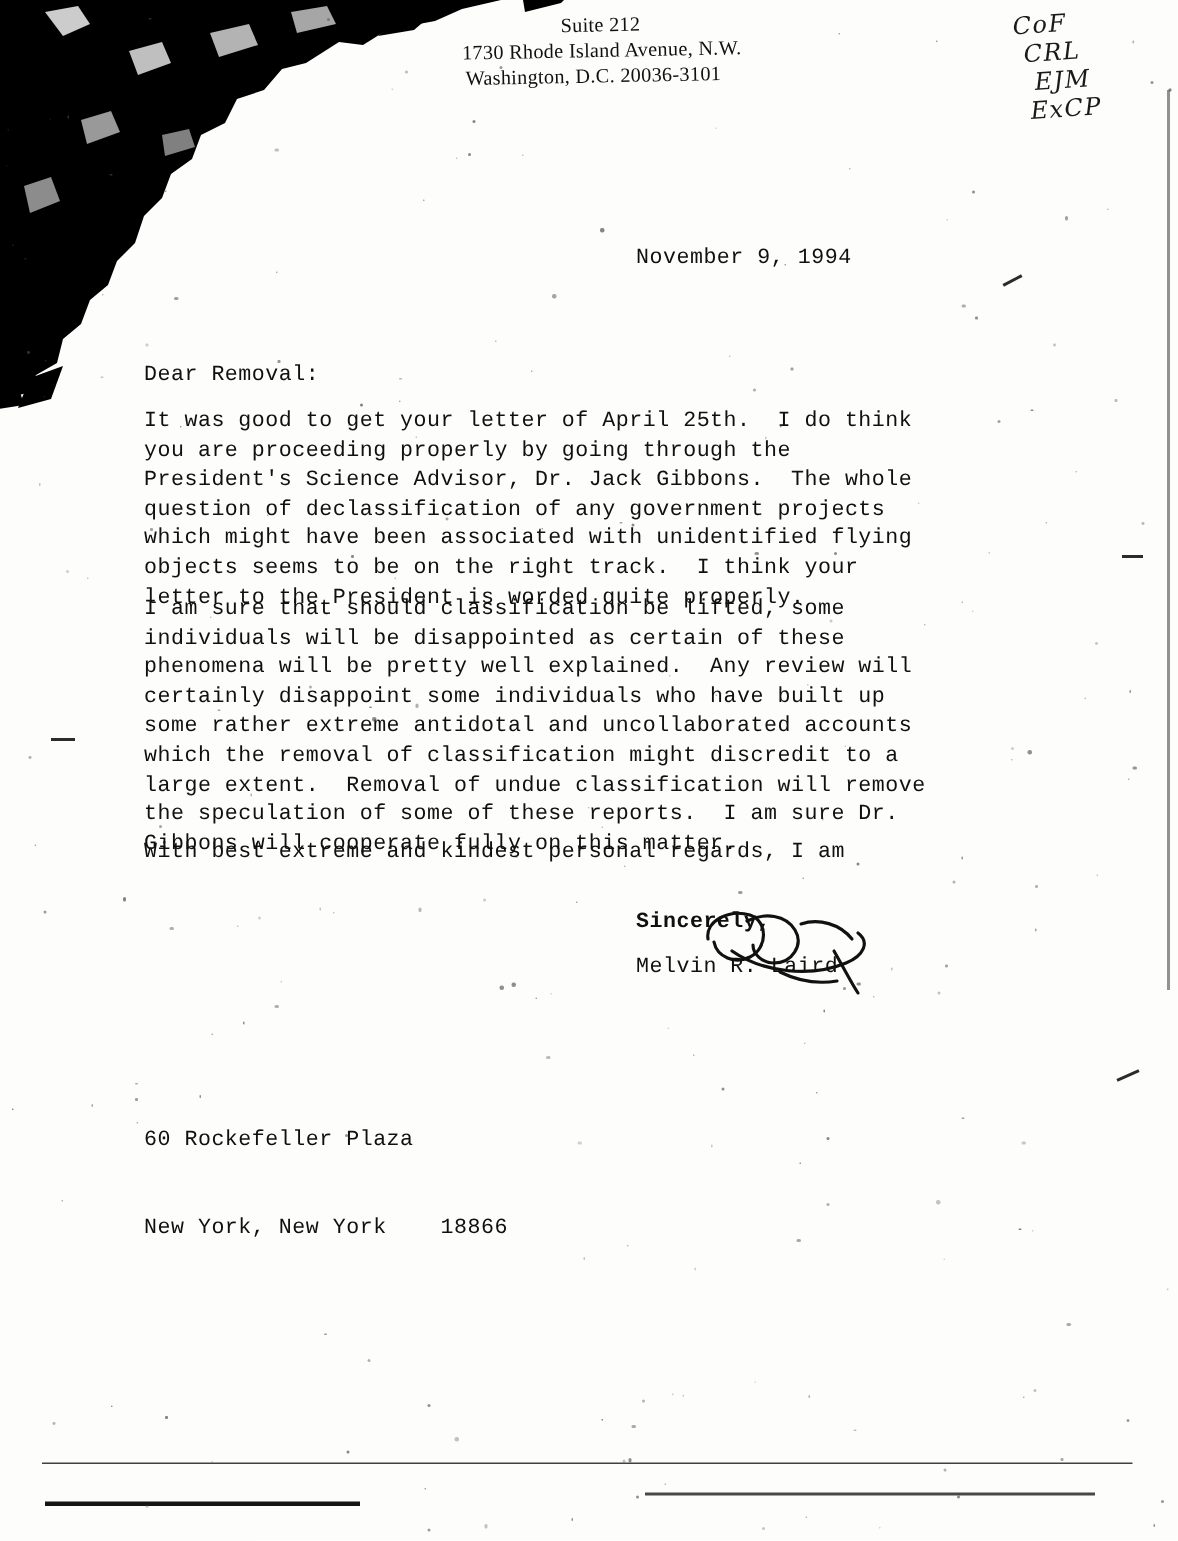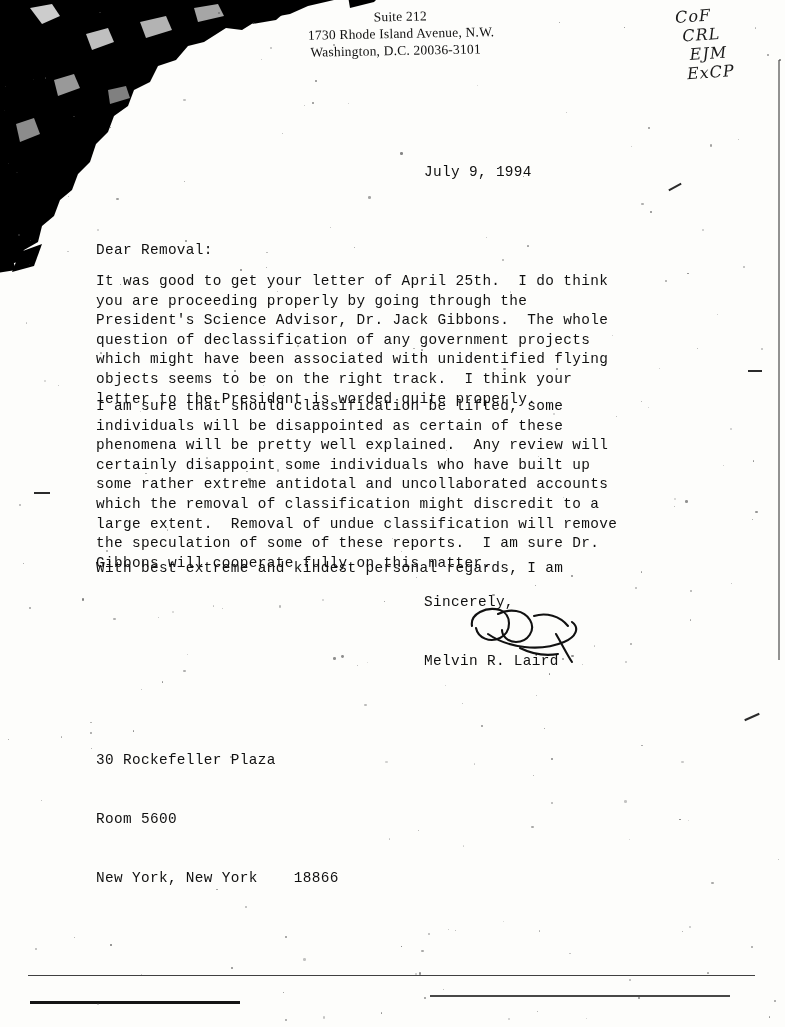--- a/index.html
+++ b/index.html
@@ -80,22 +80,22 @@
     letter-spacing: .35px;
     white-space: pre;
     color: #101010;
   }
 
   .date       { top: 163px; left: 424px; }
   .salutation { top: 241px; left: 96px; }
   .para1      { top: 272px; left: 96px; }
   .para2      { top: 397px; left: 96px; }
   .closing-line { top: 559px; left: 96px; }
-  .sincerely  { top: 593px; left: 424px; }
-  .signer     { top: 652px; left: 424px; }
+  .sincerely  { top: 606px; left: 424px; font-weight: bold; }
+  .signer     { top: 636px; left: 424px; }
   .address-block { top: 712px; left: 96px; }
 
   
   .signature {
     position: absolute;
     top: 604px;
     left: 468px;
     width: 120px;
     height: 62px;
   }
@@ -169,21 +169,21 @@
     <div class="l3">Washington, D.C. 20036-3101</div>
   </div>
 
   <div class="routing">
     <div class="r1">CoF</div>
     <div class="r2">CRL</div>
     <div class="r3">EJM</div>
     <div class="r4">ExCP</div>
   </div>
 
-  <div class="tw date">July 9, 1994</div>
+  <div class="tw date">November 9, 1994</div>
 
   <div class="tw salutation">Dear Removal:</div>
 
   <div class="tw para1">It was good to get your letter of April 25th.  I do think
 you are proceeding properly by going through the
 President's Science Advisor, Dr. Jack Gibbons.  The whole
 question of declassification of any government projects
 which might have been associated with unidentified flying
 objects seems to be on the right track.  I think your
 letter to the President is worded quite properly.</div>
@@ -209,22 +209,21 @@
         <path d="M66,12 C78,8 92,12 100,22"></path>
         <path d="M88,30 C96,44 100,52 104,58"></path>
         <path d="M52,44 C64,50 78,52 90,50"></path>
       </g>
     </svg>
   </div>
 
   <div class="tw signer">Melvin R. Laird</div>
 
   <div class="tw address-block">
-    <div>30 Rockefeller Plaza</div>
-    <div>Room 5600</div>
+    <div>60 Rockefeller Plaza</div>
     <div>New York, New York    18866</div>
   </div>
 
   <div class="tick" style="top:492px;left:34px;width:16px;height:2px;"></div>
   <div class="tick" style="top:370px;left:748px;width:14px;height:2px;"></div>
   <div class="tick" style="top:186px;left:668px;width:14px;height:2px;transform:rotate(-28deg);"></div>
   <div class="tick" style="top:716px;left:744px;width:16px;height:2px;transform:rotate(-24deg);"></div>
 
   <div class="right-edge"></div>
   <div class="bottom-rule"></div>

